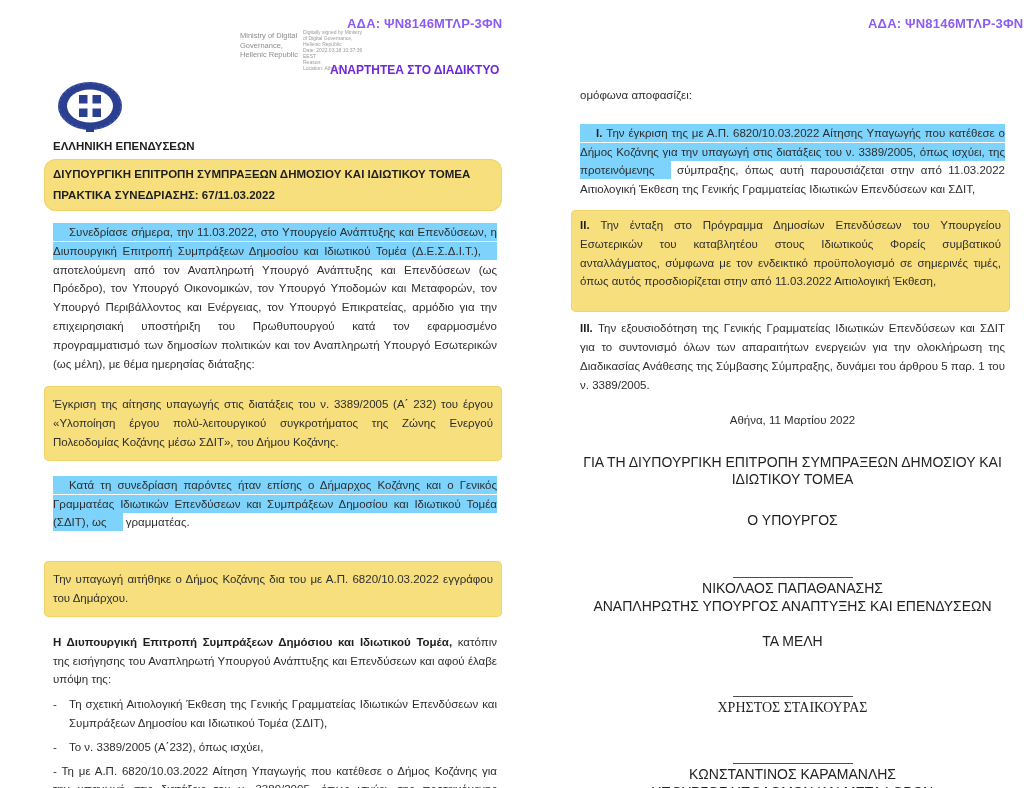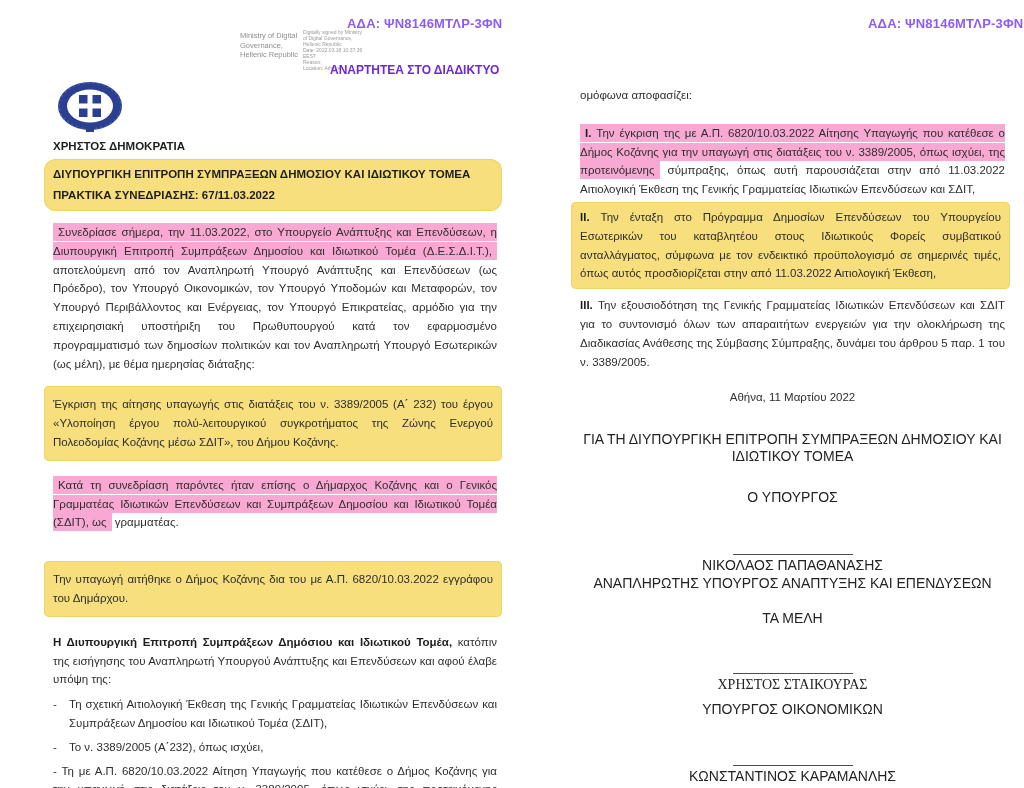--- a/index.html
+++ b/index.html
@@ -16,21 +16,21 @@
   .anartitea{left:330px;top:63px;font-size:12px;font-weight:bold;color:#6d28d9;white-space:nowrap;}
   .stamp-ministry{left:240px;top:31px;font-size:7.5px;line-height:9.5px;color:#8d8d8d;font-weight:normal;}
   .stamp-sig{left:303px;top:29px;width:78px;font-size:5px;line-height:6px;color:#9a9a9a;}
   
   .page-left{left:53px;top:80px;width:444px;}
   .page-right{left:580px;top:80px;width:425px;}
   .para{font-size:11.5px;line-height:18.8px;text-align:justify;margin:0;}
   .center{text-align:center;}
   b{color:#1e1e1e;}
   
-  mark.hl{background:#f9a8d4;color:inherit;padding:3px 5px;}
+  mark.hl{background:#7dd3fc;color:inherit;padding:3px 16px;}
   .block-hl{
     background:#f7df7d;border-radius:5px;
     margin-left:-9px;margin-right:-5px;
     padding:9px 9px 9px 9px;
     box-shadow:0 0 0 1px #f0d369 inset;
   }
   .head-hl{
     background:#f7df7d;border-radius:12px;
     margin-left:-9px;margin-right:-5px;
     padding:5px 9px;box-shadow:0 0 0 1px #f0d369 inset;
@@ -77,21 +77,21 @@
       <ellipse cx="35" cy="26" rx="32" ry="24" fill="#2a3f8f"></ellipse>
       <ellipse cx="35" cy="26" rx="31" ry="23" fill="none" stroke="#4b5fb0" stroke-width="1.5" stroke-dasharray="2 3"></ellipse>
       <ellipse cx="35" cy="26" rx="23" ry="16.5" fill="#ffffff"></ellipse>
       <rect x="24" y="15" width="22" height="22" fill="#2a3f8f"></rect>
       <rect x="32.5" y="15" width="5" height="22" fill="#ffffff"></rect>
       <rect x="24" y="23.5" width="22" height="5" fill="#ffffff"></rect>
       <rect x="31" y="48" width="8" height="4" fill="#2a3f8f"></rect>
     </svg>
   </div>
 
-  <div class="republic">ΧΡΗΣΤΟΣ ΔΗΜΟΚΡΑΤΙΑ</div>
+  <div class="republic">ΕΛΛΗΝΙΚΗ ΕΠΕΝΔΥΣΕΩΝ</div>
 
   <div class="head-hl">
     <div class="head-line">ΔΙΥΠΟΥΡΓΙΚΗ ΕΠΙΤΡΟΠΗ ΣΥΜΠΡΑΞΕΩΝ ΔΗΜΟΣΙΟΥ ΚΑΙ ΙΔΙΩΤΙΚΟΥ ΤΟΜΕΑ</div>
     <div class="head-line">ΠΡΑΚΤΙΚΑ ΣΥΝΕΔΡΙΑΣΗΣ: 67/11.03.2022</div>
   </div>
 
   <p class="para" style="margin-top:12px;">
     <mark class="hl"><span>Συνεδρίασε σήμερα, την 11.03.2022, στο Υπουργείο Ανάπτυξης και Επενδύσεων, η Διυπουργική Επιτροπή Συμπράξεων Δημοσίου και Ιδιωτικού Τομέα (Δ.Ε.Σ.Δ.Ι.Τ.),</span></mark>
     <span>αποτελούμενη από τον Αναπληρωτή Υπουργό Ανάπτυξης και Επενδύσεων (ως Πρόεδρο), τον Υπουργό Οικονομικών, τον Υπουργό Υποδομών και Μεταφορών, τον Υπουργό Περιβάλλοντος και Ενέργειας, τον Υπουργό Επικρατείας, αρμόδιο για την επιχειρησιακή υποστήριξη του Πρωθυπουργού κατά τον εφαρμοσμένο προγραμματισμό των δημοσίων πολιτικών και τον Αναπληρωτή Υπουργό Εσωτερικών (ως μέλη), με θέμα ημερησίας διάταξης:</span>
   </p>
@@ -133,21 +133,21 @@
 
 <div class="abs page-right">
 
   <p class="para" style="margin-top:6px;text-align:left;">ομόφωνα αποφασίζει:</p>
 
   <p class="para" style="margin-top:19px;">
     <mark class="hl"><b>I.</b> <span>Την έγκριση της με Α.Π. 6820/10.03.2022 Αίτησης Υπαγωγής που κατέθεσε  ο Δήμος Κοζάνης για την υπαγωγή στις διατάξεις του ν. 3389/2005, όπως ισχύει, της προτεινόμενης</span></mark>
     <span>σύμπραξης, όπως αυτή παρουσιάζεται στην από 11.03.2022 Αιτιολογική Έκθεση της Γενικής Γραμματείας Ιδιωτικών Επενδύσεων και ΣΔΙΤ,</span>
   </p>
 
-  <div class="block-hl" style="margin-top:3px;padding-top:6px;padding-bottom:6px;">
+  <div class="block-hl" style="margin-top:11px;padding-top:6px;padding-bottom:21px;">
     <p class="para">
       <b>II.</b>
       <span>Την ένταξη στο Πρόγραμμα Δημοσίων Επενδύσεων του Υπουργείου Εσωτερικών του καταβλητέου στους Ιδιωτικούς Φορείς συμβατικού ανταλλάγματος, σύμφωνα με τον ενδεικτικό προϋπολογισμό σε σημερινές τιμές, όπως αυτός προσδιορίζεται στην από 11.03.2022 Αιτιολογική Έκθεση,</span>
     </p>
   </div>
 
   <p class="para" style="margin-top:7px;">
     <b>III.</b>
     <span>Την εξουσιοδότηση της Γενικής Γραμματείας Ιδιωτικών Επενδύσεων και ΣΔΙΤ για το συντονισμό όλων των απαραιτήτων ενεργειών για την ολοκλήρωση της Διαδικασίας Ανάθεσης της Σύμβασης Σύμπραξης, δυνάμει του άρθρου 5 παρ. 1 του ν. 3389/2005.</span>
   </p>
@@ -159,19 +159,18 @@
   <p class="cap center" style="margin:24px 0 0 0;">Ο ΥΠΟΥΡΓΟΣ</p>
 
   <hr class="sigline" style="margin-top:48px;">
   <p class="cap center" style="margin:2px 0 0 0;">ΝΙΚΟΛΑΟΣ ΠΑΠΑΘΑΝΑΣΗΣ</p>
   <p class="cap center" style="margin:1px 0 0 0;">ΑΝΑΠΛΗΡΩΤΗΣ ΥΠΟΥΡΓΟΣ ΑΝΑΠΤΥΞΗΣ ΚΑΙ ΕΠΕΝΔΥΣΕΩΝ</p>
 
   <p class="cap center" style="margin:18px 0 0 0;">ΤΑ ΜΕΛΗ</p>
 
   <hr class="sigline" style="margin-top:46px;">
   <p class="cap center" style="margin:2px 0 8px 0;font-family:Liberation Serif, serif;">ΧΡΗΣΤΟΣ ΣΤΑΙΚΟΥΡΑΣ</p>
-  <p class="cap center" style="margin:1px 0 0 0;">ΥΠΟΥΡΓΟΣ ΟΙΚΟΝΟΜΙΚΩΝ</p>
 
   <hr class="sigline" style="margin-top:47px;">
   <p class="cap center" style="margin:2px 0 0 0;">ΚΩΝΣΤΑΝΤΙΝΟΣ ΚΑΡΑΜΑΝΛΗΣ</p>
   <p class="cap center" style="margin:1px 0 0 0;">ΥΠΟΥΡΓΟΣ ΥΠΟΔΟΜΩΝ ΚΑΙ ΜΕΤΑΦΟΡΩΝ</p>
 
 </div>
 
 </body></html>

